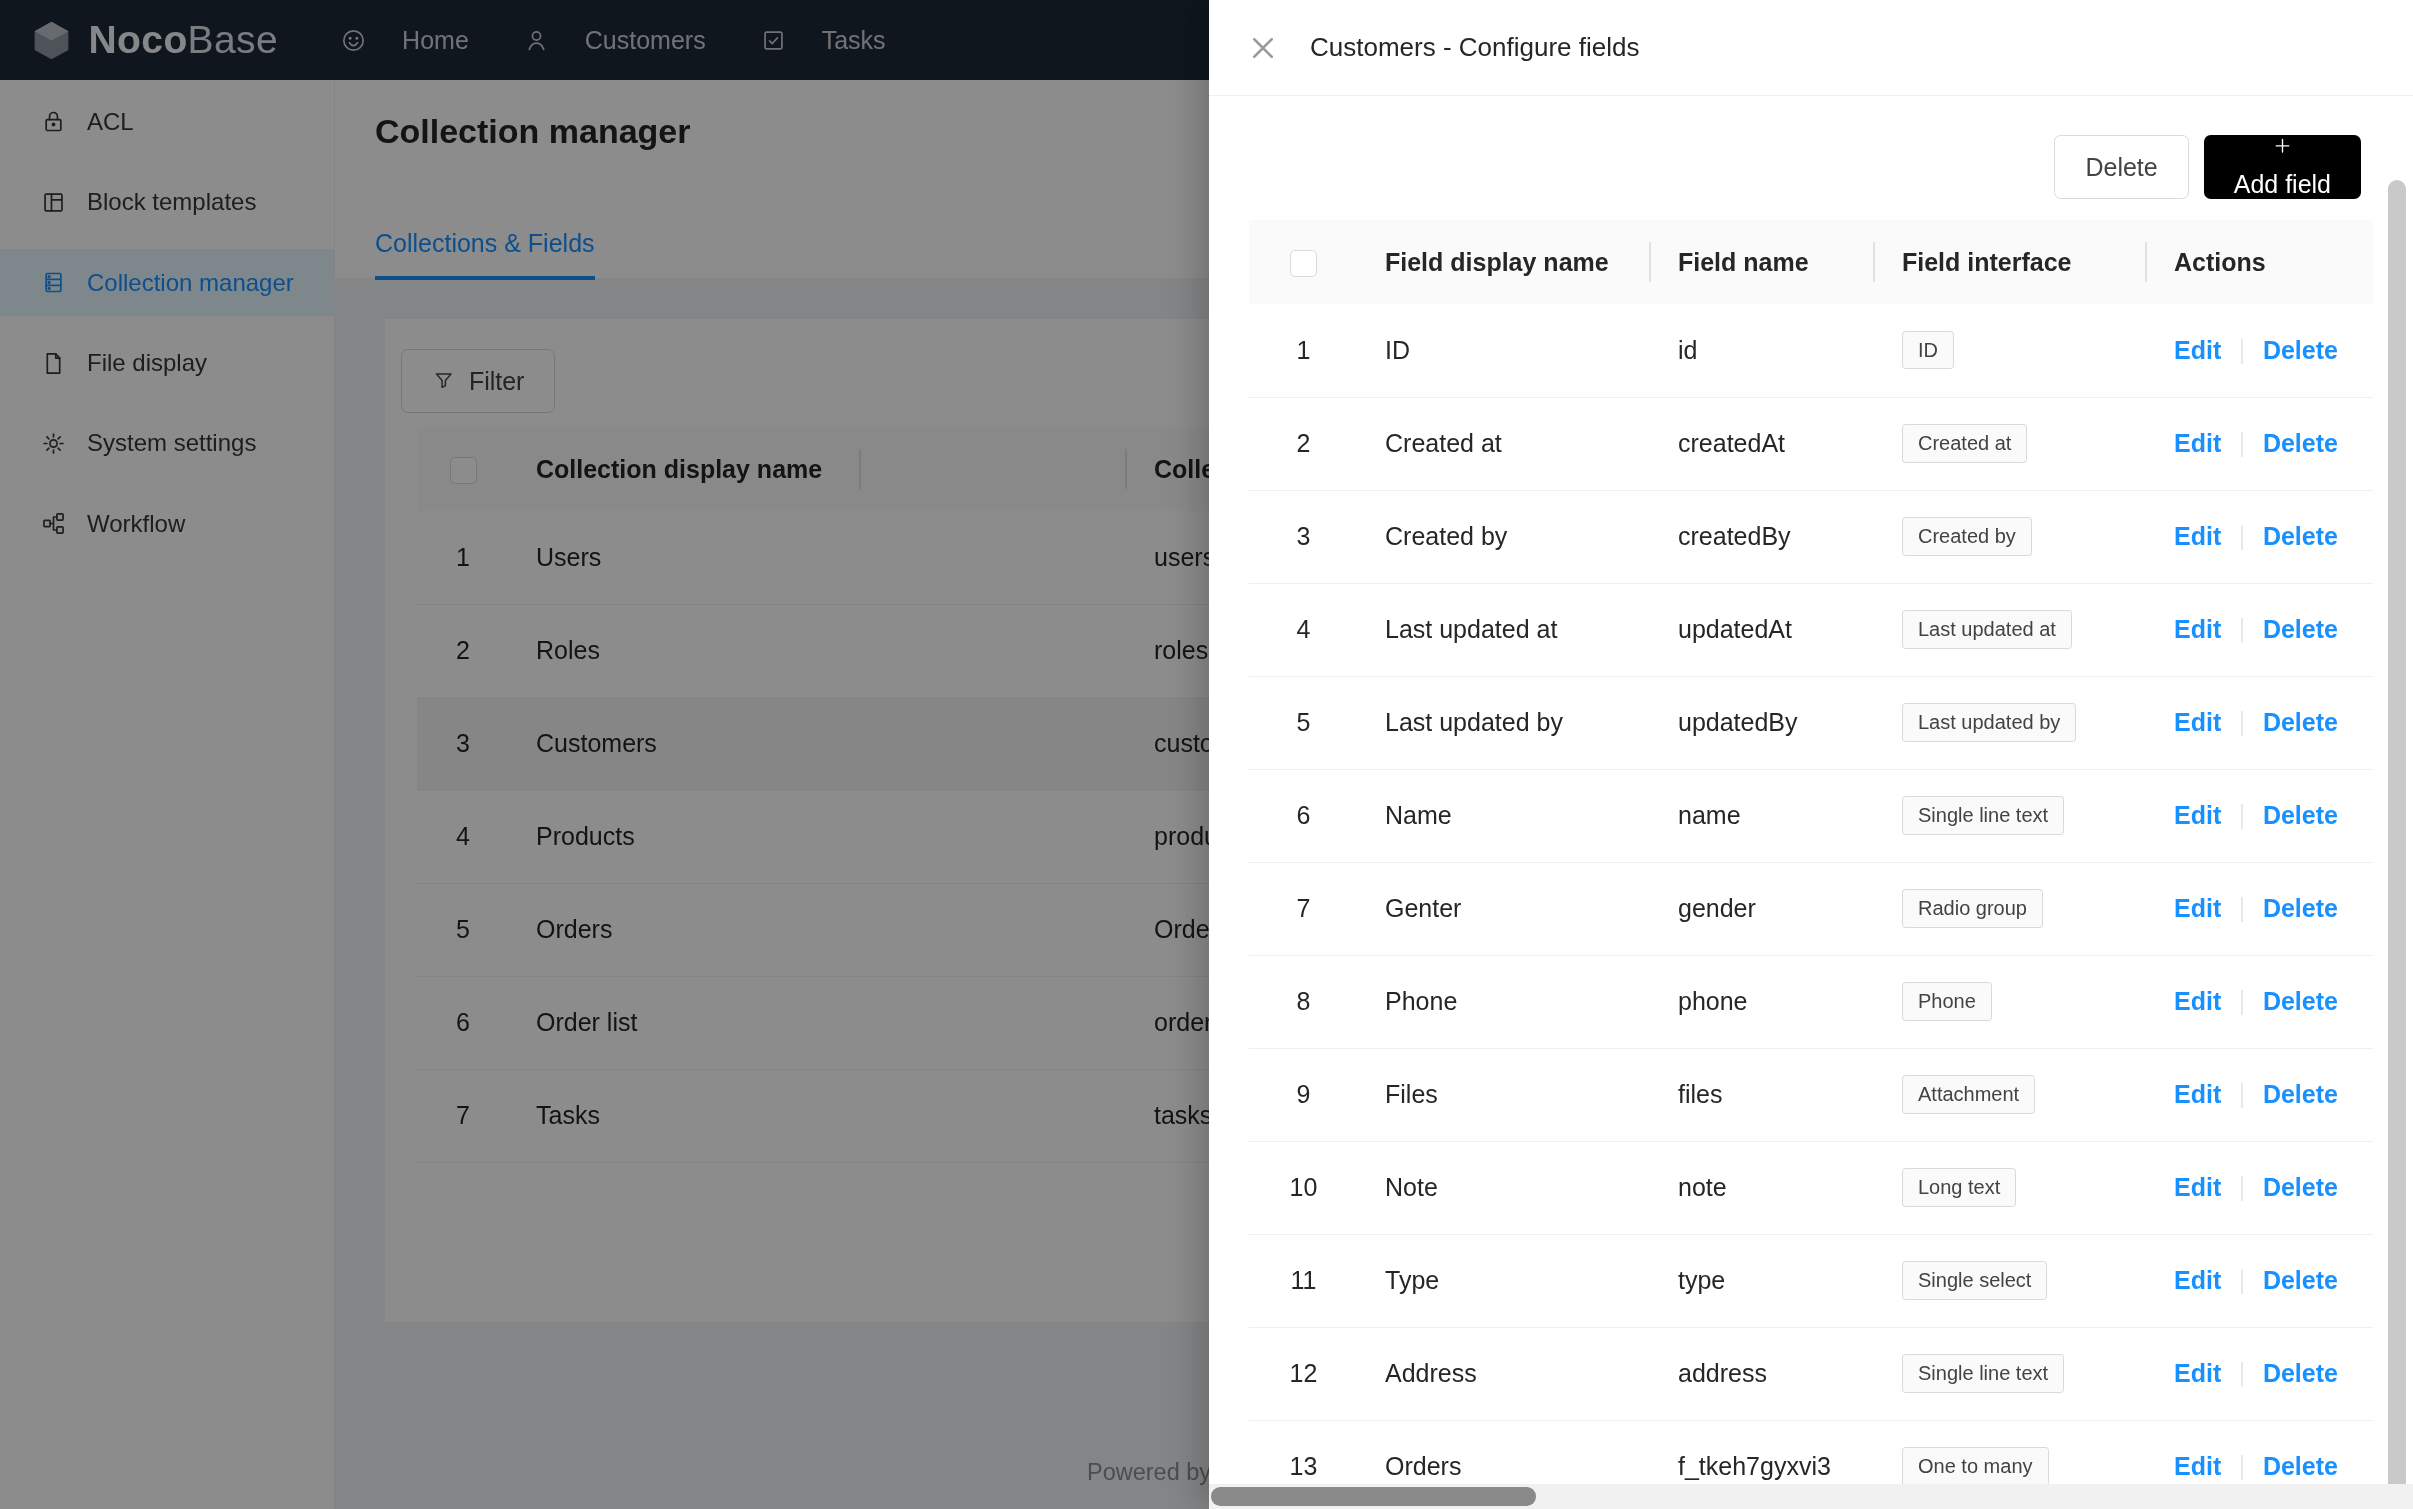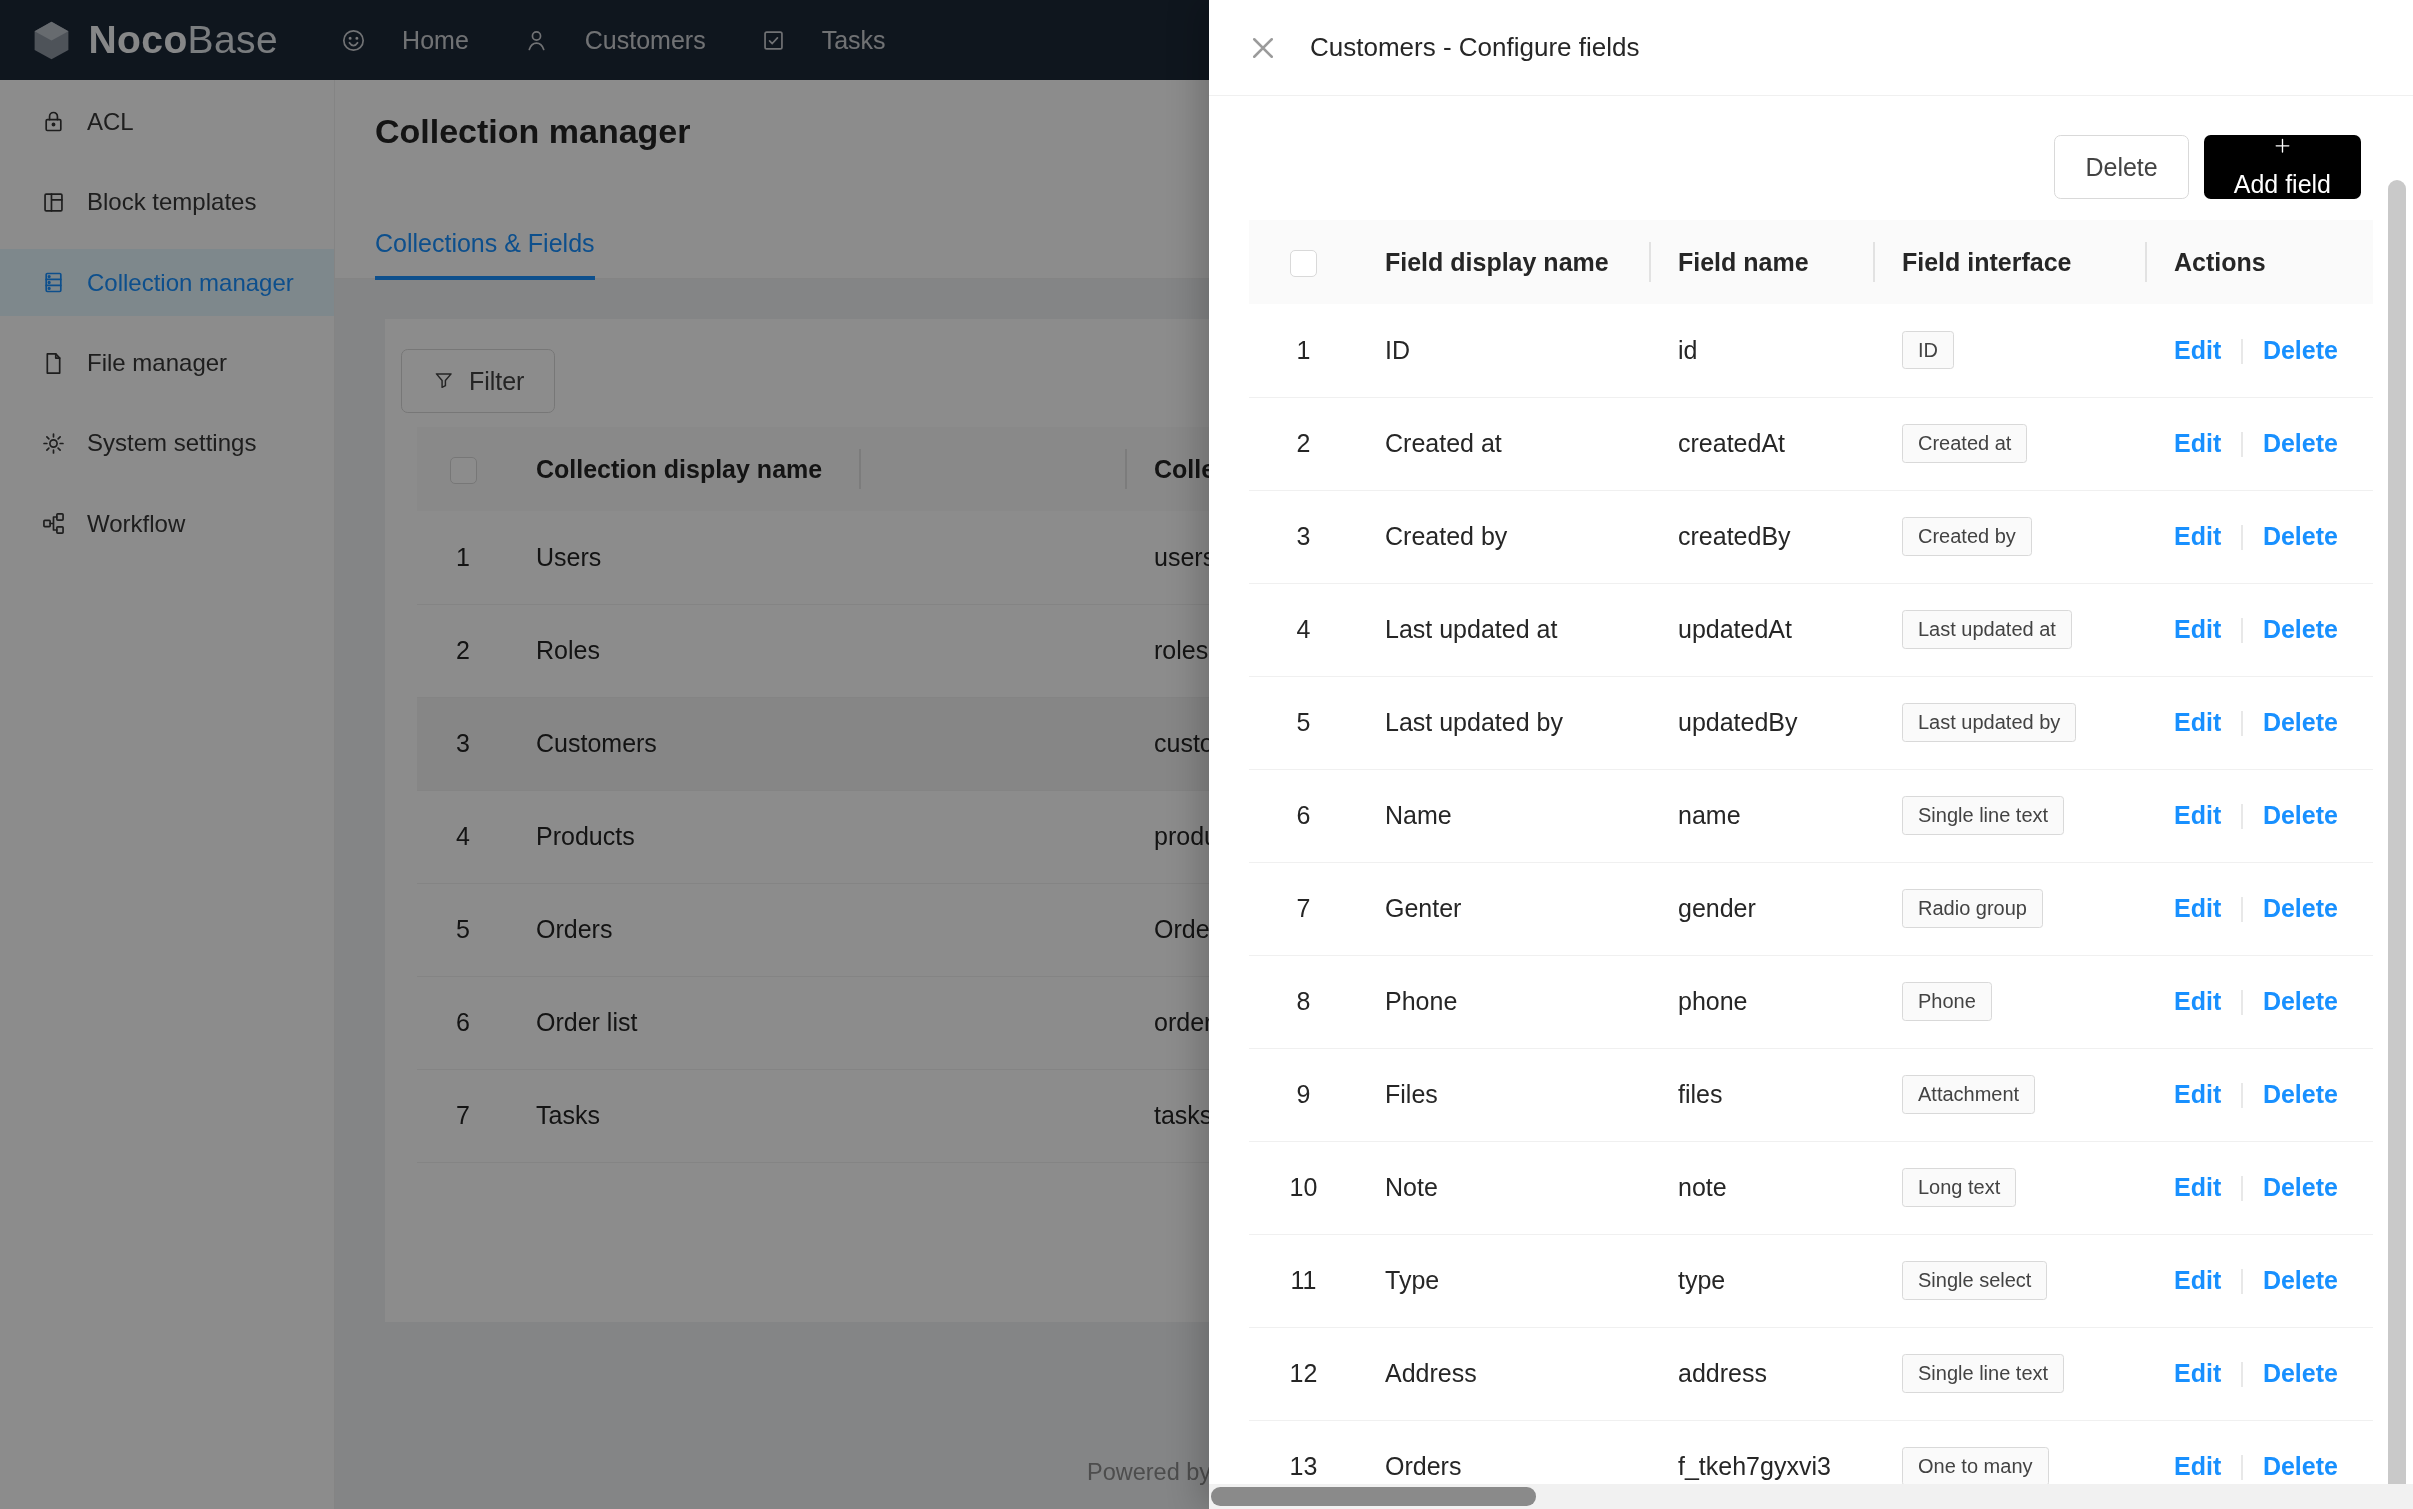--- a/index.html
+++ b/index.html
@@ -167,21 +167,21 @@
         </svg>
       <span>Collection manager</span>
     </div>
     <div class="side-item">
       <svg class="icon24" viewBox="0 0 32 32" width="27" height="27">
           <g transform="scale(1.3333)">
             <path d="M6.5 3.5h7.5l3.5 3.7v13.3h-11z"></path>
             <path d="M14 3.5v3.7h3.5"></path>
           </g>
         </svg>
-      <span>File manager</span>
+      <span>File display</span>
     </div>
     <div class="side-item">
       <svg class="icon24" viewBox="0 0 32 32" width="27" height="27">
           <g transform="scale(1.3333)">
             <circle cx="12" cy="12" r="3.2"></circle>
             <path d="M12 3.6v2.5M12 17.9v2.5M3.6 12h2.5M17.9 12h2.5M6.1 6.1l1.8 1.8M16.1 16.1l1.8 1.8M17.9 6.1l-1.8 1.8M7.9 16.1l-1.8 1.8"></path>
           </g>
         </svg>
       <span>System settings</span>
     </div>

